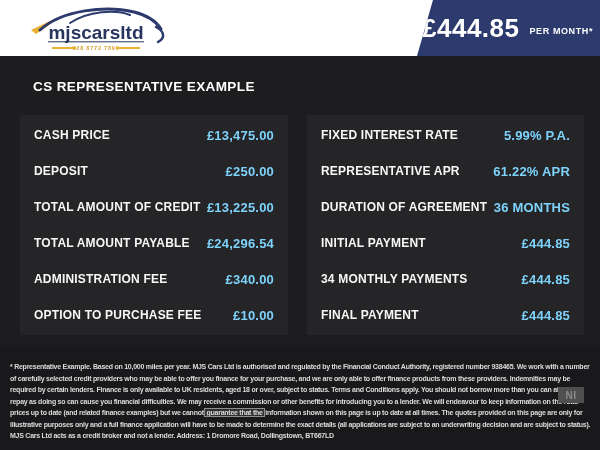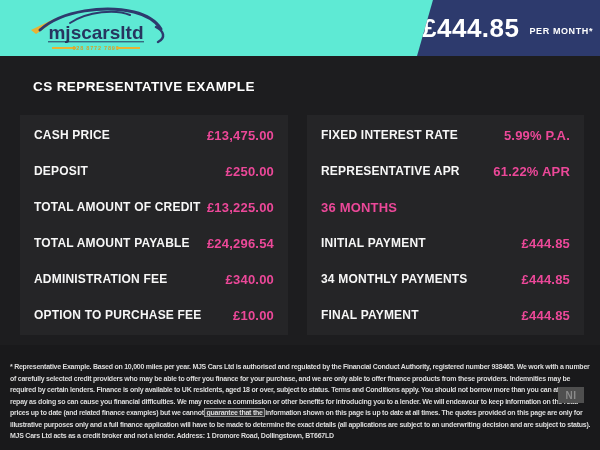--- a/index.html
+++ b/index.html
@@ -5,21 +5,21 @@
   html,body{margin:0;padding:0;}
   body{
     width:600px;height:450px;position:relative;overflow:hidden;
     background:#1d1d1f;
     font-family:"Liberation Sans","DejaVu Sans",sans-serif;
     -webkit-font-smoothing:antialiased;
   }
   
   .header{
     position:absolute;top:0;left:0;width:600px;height:56px;
-    background:#5eead4;
+    background:#ffffff;
   }
   .logo{
     position:absolute;top:3px;left:28px;width:144px;height:50px;cursor:pointer;
   }
   .price-flag{
     position:absolute;top:0;left:408px;width:192px;height:56px;
     background:#2d3a6d;
     clip-path:polygon(13% 0,100% 0,100% 100%,4.7% 100%);
     display:flex;align-items:center;justify-content:flex-end;
     padding-right:7px;box-sizing:border-box;
@@ -44,21 +44,21 @@
   }
   .panel.left{left:20px;width:268px;}
   .panel.right{left:307px;width:277px;}
   .frow{
     height:36px;display:flex;align-items:center;justify-content:space-between;
   }
   .frow .lbl{
     color:#f7f7f7;font-size:12px;font-weight:bold;letter-spacing:0.2px;white-space:nowrap;
   }
   .frow .val{
-    color:#ec4899;font-size:13px;font-weight:bold;letter-spacing:0.2px;white-space:nowrap;text-align:center;
+    color:#7dd3fc;font-size:13px;font-weight:bold;letter-spacing:0.2px;white-space:nowrap;text-align:center;
   }
   
   .fineprint-section{
     position:absolute;top:345px;left:0;width:600px;height:105px;
     background:#19191b;
   }
   .fineprint{
     position:absolute;top:9px;left:10px;width:582px;
     color:#dcdcdc;font-size:7px;line-height:11.5px;font-weight:600;
     letter-spacing:-0.25px;text-align:left;
@@ -138,20 +138,21 @@
 <div class="panel right">
   <div class="frow">
     <span class="lbl">FIXED INTEREST RATE</span>
     <span class="val">5.99% P.A.</span>
   </div>
   <div class="frow">
     <span class="lbl">REPRESENTATIVE APR</span>
     <span class="val">61.22% APR</span>
   </div>
   <div class="frow">
+    <span class="lbl">DURATION OF AGREEMENT</span>
     <span class="val">36 MONTHS</span>
   </div>
   <div class="frow">
     <span class="lbl">INITIAL PAYMENT</span>
     <span class="val">£444.85</span>
   </div>
   <div class="frow">
     <span class="lbl">34 MONTHLY PAYMENTS</span>
     <span class="val">£444.85</span>
   </div>

